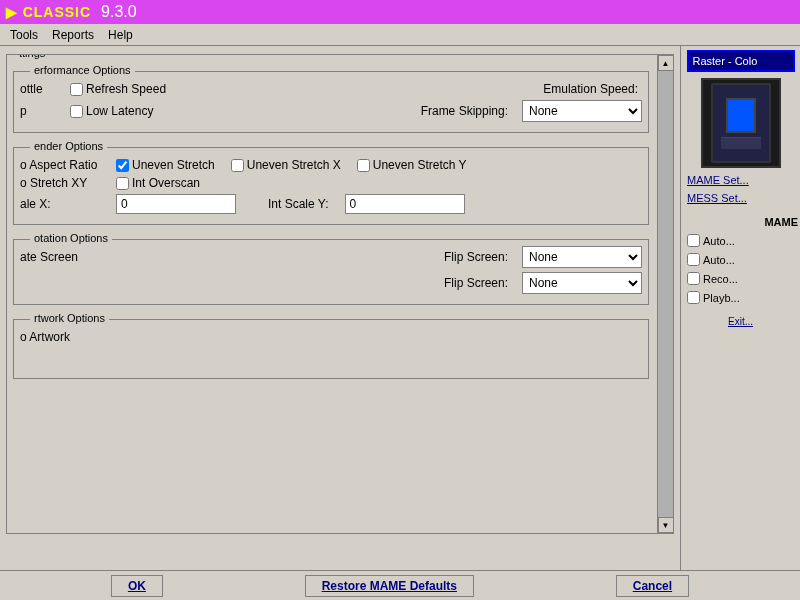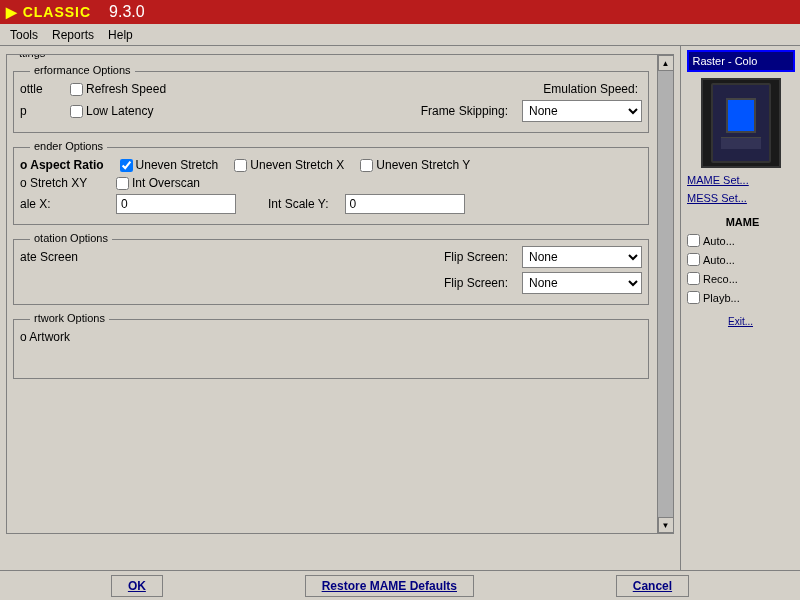--- a/index.html
+++ b/index.html
@@ -6,26 +6,26 @@
     body {
       font-family: 'Tahoma', 'Arial', sans-serif;
       font-size: 12px;
       background: #c0c0c0;
       width: 800px;
       height: 600px;
       overflow: hidden;
     }
     
     #title-bar {
-      background: #b91c1c;
+      background: #d946ef;
       color: #ffff00;
       padding: 2px 6px;
       display: flex;
       align-items: center;
-      gap: 18px;
+      gap: 10px;
       height: 24px;
     }
     #title-logo {
       font-weight: bold;
       font-size: 14px;
       color: #ffff00;
       font-family: 'Impact', sans-serif;
       letter-spacing: 1px;
     }
     #title-version {
@@ -262,21 +262,21 @@
       text-decoration: underline;
       cursor: pointer;
       text-align: left;
       width: 100%;
       padding-left: 4px;
     }
     .right-section-label {
       font-size: 11px;
       font-weight: bold;
       color: #000;
-      text-align: center;
+      text-align: right;
       width: 100%;
       padding-left: 4px;
       margin-top: 6px;
     }
     .right-checkbox-row {
       display: flex;
       align-items: center;
       gap: 3px;
       width: 100%;
       padding-left: 4px;
@@ -344,21 +344,21 @@
               <option>1</option>
               <option>2</option>
               <option>3</option>
             </select>
           </div>
         </div>
 
         <div class="group-box" style="margin-top:14px;">
           <span class="group-box-title">ender Options</span>
           <div class="render-row" style="margin-top:8px;">
-            <span style="min-width:80px;font-weight:bold;">o Aspect Ratio</span>
+            <span style="min-width:80px;">o Aspect Ratio</span>
             <label class="checkbox-label">
               <input type="checkbox" checked="" style="">
               <span>Uneven Stretch</span>
             </label>
             <label class="checkbox-label">
               <input type="checkbox" style="">
               <span>Uneven Stretch X</span>
             </label>
             <label class="checkbox-label">
               <input type="checkbox" style="">

